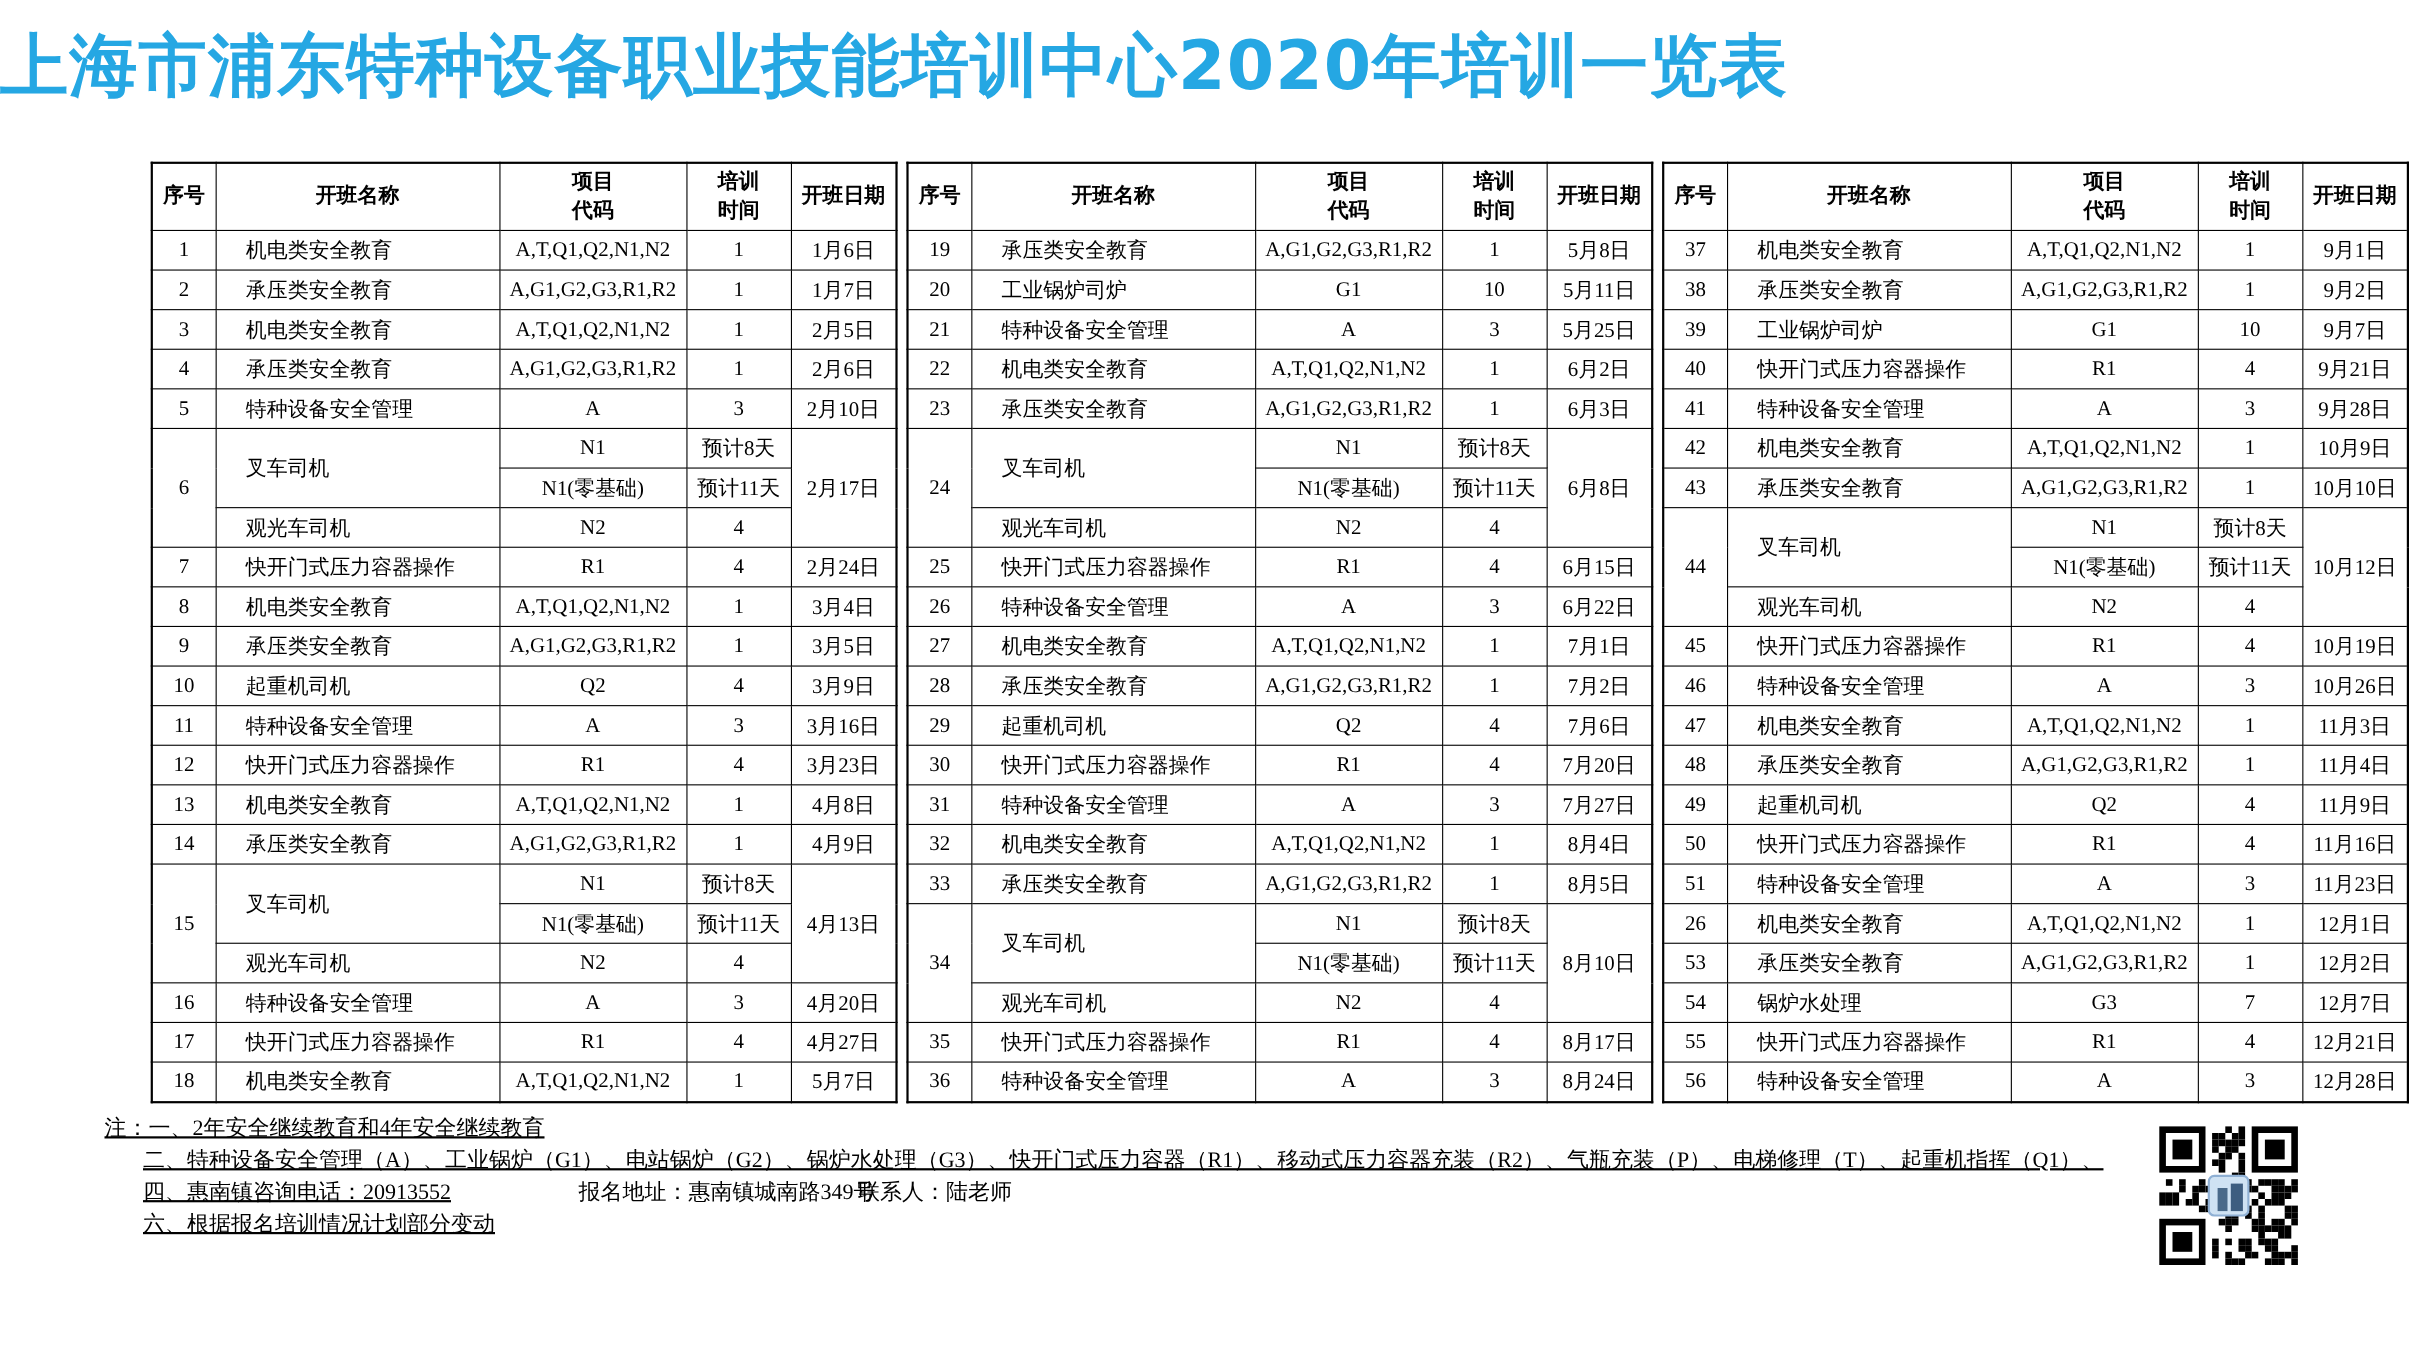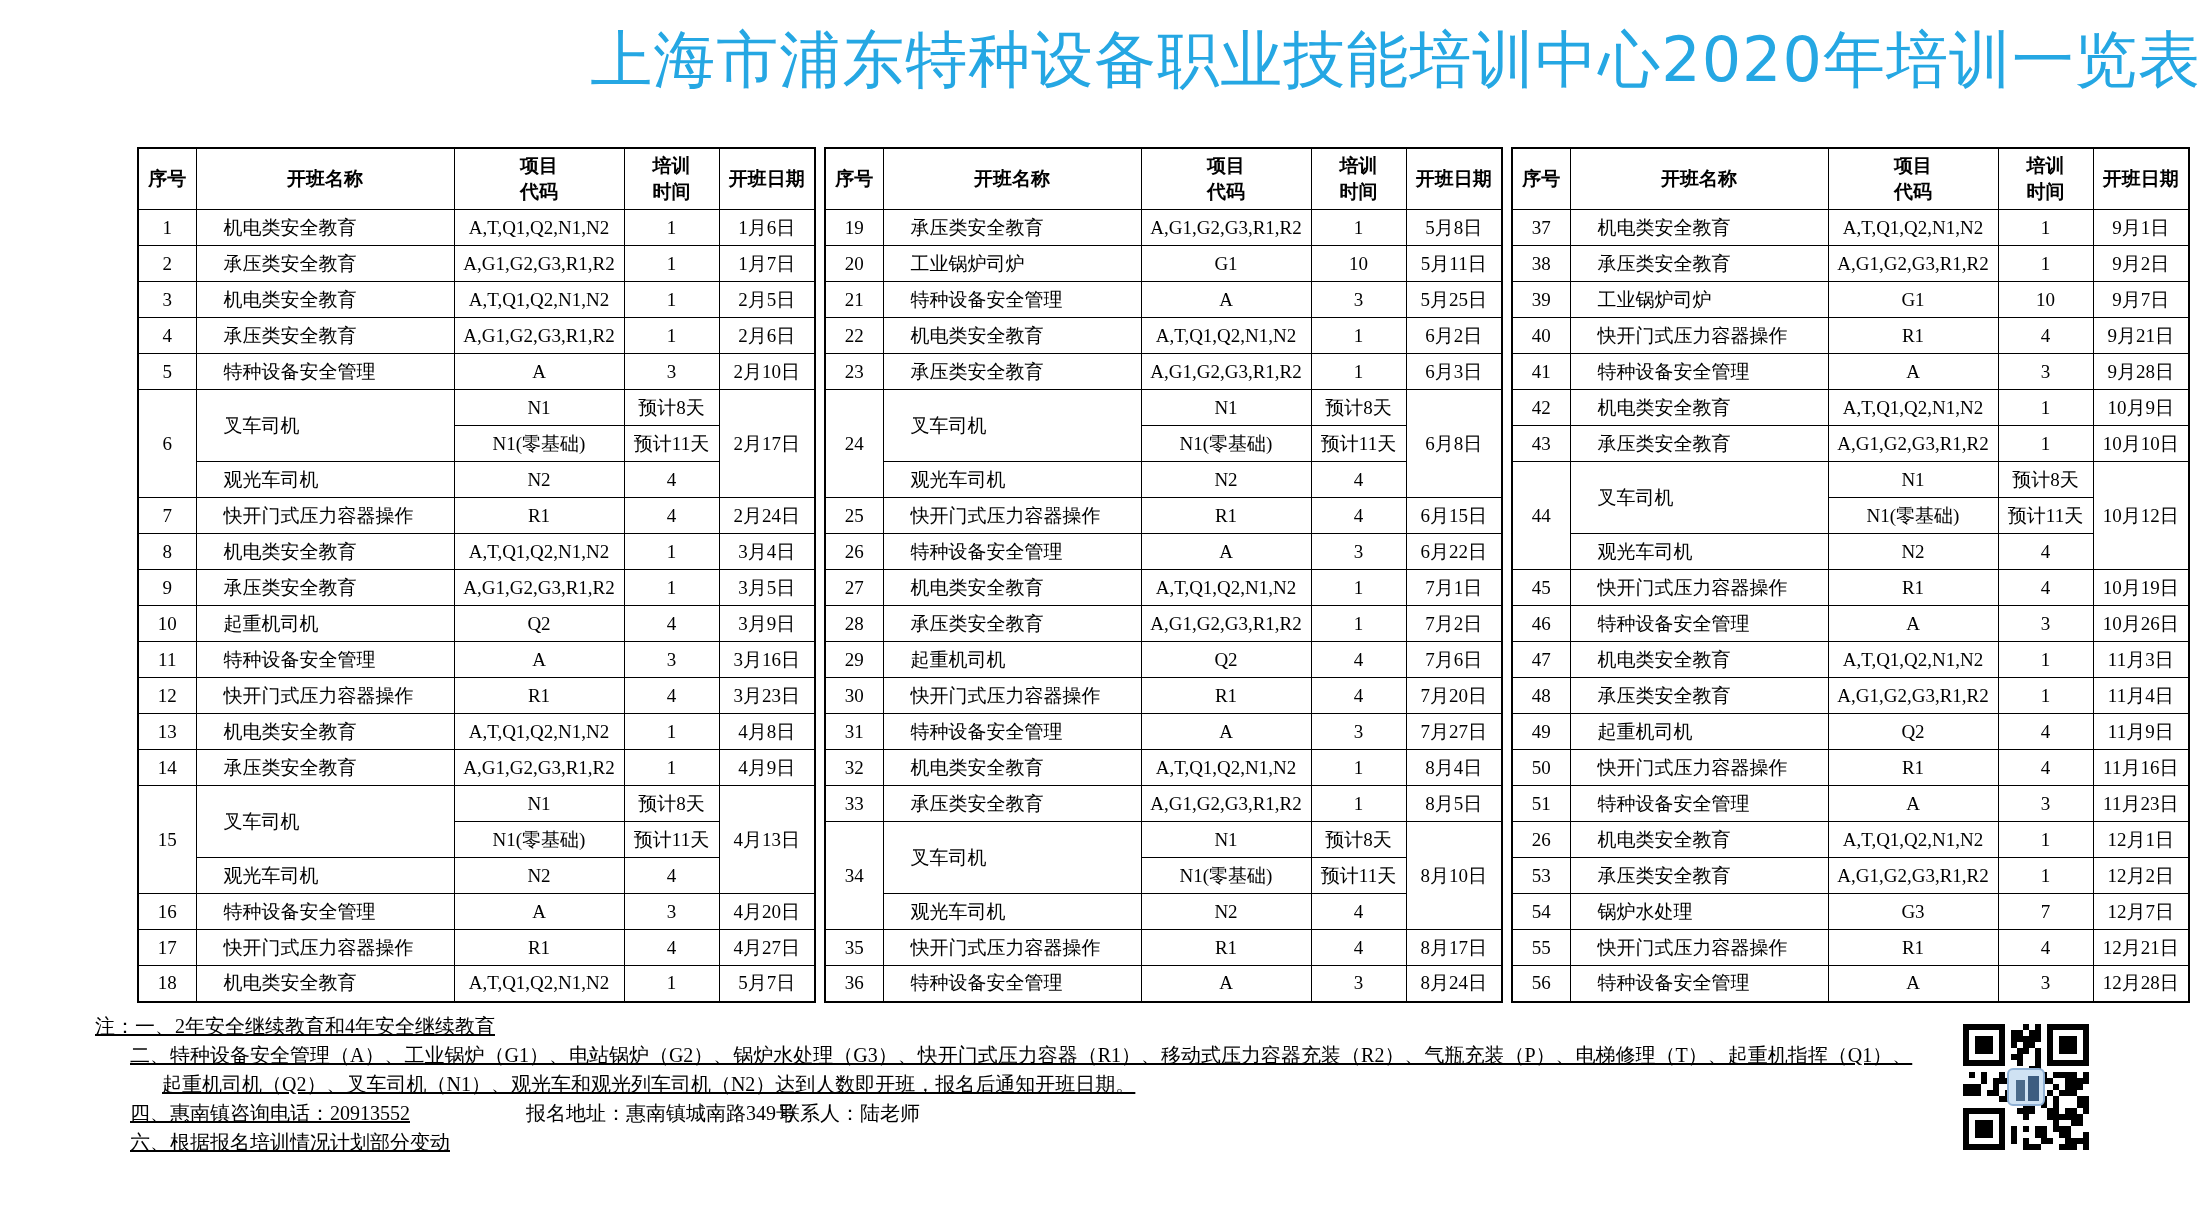--- a/index.html
+++ b/index.html
@@ -1,19 +1,19 @@
 <!DOCTYPE html>
 <html><head>
 <meta charset="utf-8">
 <style>
   html,body{margin:0;padding:0;}
   body{width:2201px;height:1229px;position:relative;background:#ffffff;overflow:hidden;
        font-family:"Liberation Serif","DejaVu Serif",serif;color:#000;}
-  .title{position:absolute;top:18px;left:0;width:100%;text-align:right;margin:0;
-         font-size:62px;font-weight:normal;font-family:"DejaVu Sans","Liberation Sans",sans-serif;
+  .title{position:absolute;top:18px;left:0;width:100%;text-align:left;margin:0;
+         font-size:62px;font-weight:bold;font-family:"DejaVu Sans","Liberation Sans",sans-serif;
          letter-spacing:1px;}
   .tables{position:absolute;left:103px;top:147px;width:2053px;display:flex;justify-content:space-between;margin-left:34px;}
   table.sched{border-collapse:collapse;table-layout:fixed;width:677px;border:2px solid #000;}
   table.sched th,table.sched td{border:1px solid #000;font-size:19px;overflow:hidden;white-space:nowrap;}
   table.sched th{font-weight:bold;white-space:pre-line;text-align:center;height:58px;line-height:26px;}
   table.sched tbody tr{height:36px;}
   td.c{text-align:center;}
   td.nm{text-align:left;padding-left:27px;}
   td.sm{font-size:16px;}
   col.c1{width:58px}col.c2{width:258px}col.c3{width:170px}col.c4{width:95px}col.c5{width:96px}
@@ -540,21 +540,20 @@
           <td class="c">3</td>
           <td class="c sm">12月28日</td>
         </tr>
       </tbody>
     </table>
 </div>
 
 <div class="notes">
   <div class="ln"><span>注：一、2年安全继续教育和4年安全继续教育</span></div>
   <div class="ln ind1"><span>二、特种设备安全管理（A）、工业锅炉（G1）、电站锅炉（G2）、锅炉水处理（G3）、快开门式压力容器（R1）、移动式压力容器充装（R2）、气瓶充装（P）、电梯修理（T）、起重机指挥（Q1）、</span></div>
-  <div class="ln ind2"><span>起重机司机（Q2）、叉车司机（N1）、观光车和观光列车司机（N2）达到人数即开班，报名后通知开班日期。</span></div>
   <div class="ln ind1">
     <span>四、惠南镇咨询电话：20913552</span>
     <span class="colB">报名地址：惠南镇城南路349号</span>
     <span class="colA">联系人：陆老师</span>
   </div>
   <div class="ln ind1"><span>六、根据报名培训情况计划部分变动</span></div>
 </div>
 
 <div class="qr">
   <div class="qr-dots" style="box-shadow: rgb(0, 0, 0) 60px 0px 0px, rgb(0, 0, 0) 72px 0px 0px, rgb(0, 0, 0) 48px 6px 0px, rgb(0, 0, 0) 54px 6px 0px, rgb(0, 0, 0) 66px 6px 0px, rgb(0, 0, 0) 72px 6px 0px, rgb(0, 0, 0) 48px 12px 0px, rgb(0, 0, 0) 54px 12px 0px, rgb(0, 0, 0) 60px 12px 0px, rgb(0, 0, 0) 66px 12px 0px, rgb(0, 0, 0) 72px 12px 0px, rgb(0, 0, 0) 48px 18px 0px, rgb(0, 0, 0) 60px 18px 0px, rgb(0, 0, 0) 66px 18px 0px, rgb(0, 0, 0) 54px 24px 0px, rgb(0, 0, 0) 60px 24px 0px, rgb(0, 0, 0) 72px 24px 0px, rgb(0, 0, 0) 48px 30px 0px, rgb(0, 0, 0) 54px 30px 0px, rgb(0, 0, 0) 72px 30px 0px, rgb(0, 0, 0) 54px 36px 0px, rgb(0, 0, 0) 72px 36px 0px, rgb(0, 0, 0) 66px 42px 0px, rgb(0, 0, 0) 72px 42px 0px, rgb(0, 0, 0) 6px 48px 0px, rgb(0, 0, 0) 18px 48px 0px, rgb(0, 0, 0) 36px 48px 0px, rgb(0, 0, 0) 54px 48px 0px, rgb(0, 0, 0) 66px 48px 0px, rgb(0, 0, 0) 72px 48px 0px, rgb(0, 0, 0) 78px 48px 0px, rgb(0, 0, 0) 90px 48px 0px, rgb(0, 0, 0) 96px 48px 0px, rgb(0, 0, 0) 102px 48px 0px, rgb(0, 0, 0) 108px 48px 0px, rgb(0, 0, 0) 120px 48px 0px, rgb(0, 0, 0) 18px 54px 0px, rgb(0, 0, 0) 30px 54px 0px, rgb(0, 0, 0) 36px 54px 0px, rgb(0, 0, 0) 42px 54px 0px, rgb(0, 0, 0) 48px 54px 0px, rgb(0, 0, 0) 54px 54px 0px, rgb(0, 0, 0) 60px 54px 0px, rgb(0, 0, 0) 78px 54px 0px, rgb(0, 0, 0) 84px 54px 0px, rgb(0, 0, 0) 102px 54px 0px, rgb(0, 0, 0) 108px 54px 0px, rgb(0, 0, 0) 114px 54px 0px, rgb(0, 0, 0) 120px 54px 0px, rgb(0, 0, 0) 0px 60px 0px, rgb(0, 0, 0) 6px 60px 0px, rgb(0, 0, 0) 12px 60px 0px, rgb(0, 0, 0) 30px 60px 0px, rgb(0, 0, 0) 48px 60px 0px, rgb(0, 0, 0) 60px 60px 0px, rgb(0, 0, 0) 66px 60px 0px, rgb(0, 0, 0) 90px 60px 0px, rgb(0, 0, 0) 102px 60px 0px, rgb(0, 0, 0) 108px 60px 0px, rgb(0, 0, 0) 114px 60px 0px, rgb(0, 0, 0) 0px 66px 0px, rgb(0, 0, 0) 6px 66px 0px, rgb(0, 0, 0) 12px 66px 0px, rgb(0, 0, 0) 24px 66px 0px, rgb(0, 0, 0) 30px 66px 0px, rgb(0, 0, 0) 42px 66px 0px, rgb(0, 0, 0) 54px 66px 0px, rgb(0, 0, 0) 84px 66px 0px, rgb(0, 0, 0) 96px 66px 0px, rgb(0, 0, 0) 102px 66px 0px, rgb(0, 0, 0) 108px 66px 0px, rgb(0, 0, 0) 36px 72px 0px, rgb(0, 0, 0) 42px 72px 0px, rgb(0, 0, 0) 48px 72px 0px, rgb(0, 0, 0) 60px 72px 0px, rgb(0, 0, 0) 66px 72px 0px, rgb(0, 0, 0) 78px 72px 0px, rgb(0, 0, 0) 90px 72px 0px, rgb(0, 0, 0) 114px 72px 0px, rgb(0, 0, 0) 120px 72px 0px, rgb(0, 0, 0) 60px 78px 0px, rgb(0, 0, 0) 66px 78px 0px, rgb(0, 0, 0) 78px 78px 0px, rgb(0, 0, 0) 90px 78px 0px, rgb(0, 0, 0) 114px 78px 0px, rgb(0, 0, 0) 120px 78px 0px, rgb(0, 0, 0) 54px 84px 0px, rgb(0, 0, 0) 60px 84px 0px, rgb(0, 0, 0) 66px 84px 0px, rgb(0, 0, 0) 84px 84px 0px, rgb(0, 0, 0) 90px 84px 0px, rgb(0, 0, 0) 102px 84px 0px, rgb(0, 0, 0) 108px 84px 0px, rgb(0, 0, 0) 120px 84px 0px, rgb(0, 0, 0) 60px 90px 0px, rgb(0, 0, 0) 84px 90px 0px, rgb(0, 0, 0) 90px 90px 0px, rgb(0, 0, 0) 96px 90px 0px, rgb(0, 0, 0) 102px 90px 0px, rgb(0, 0, 0) 108px 90px 0px, rgb(0, 0, 0) 114px 90px 0px, rgb(0, 0, 0) 90px 96px 0px, rgb(0, 0, 0) 108px 96px 0px, rgb(0, 0, 0) 114px 96px 0px, rgb(0, 0, 0) 48px 102px 0px, rgb(0, 0, 0) 60px 102px 0px, rgb(0, 0, 0) 72px 102px 0px, rgb(0, 0, 0) 78px 102px 0px, rgb(0, 0, 0) 90px 102px 0px, rgb(0, 0, 0) 96px 102px 0px, rgb(0, 0, 0) 102px 102px 0px, rgb(0, 0, 0) 48px 108px 0px, rgb(0, 0, 0) 72px 108px 0px, rgb(0, 0, 0) 78px 108px 0px, rgb(0, 0, 0) 96px 108px 0px, rgb(0, 0, 0) 102px 108px 0px, rgb(0, 0, 0) 120px 108px 0px, rgb(0, 0, 0) 48px 114px 0px, rgb(0, 0, 0) 60px 114px 0px, rgb(0, 0, 0) 78px 114px 0px, rgb(0, 0, 0) 84px 114px 0px, rgb(0, 0, 0) 102px 114px 0px, rgb(0, 0, 0) 108px 114px 0px, rgb(0, 0, 0) 114px 114px 0px, rgb(0, 0, 0) 120px 114px 0px, rgb(0, 0, 0) 60px 120px 0px, rgb(0, 0, 0) 66px 120px 0px, rgb(0, 0, 0) 72px 120px 0px, rgb(0, 0, 0) 96px 120px 0px, rgb(0, 0, 0) 102px 120px 0px, rgb(0, 0, 0) 108px 120px 0px, rgb(0, 0, 0) 120px 120px 0px;"></div>

